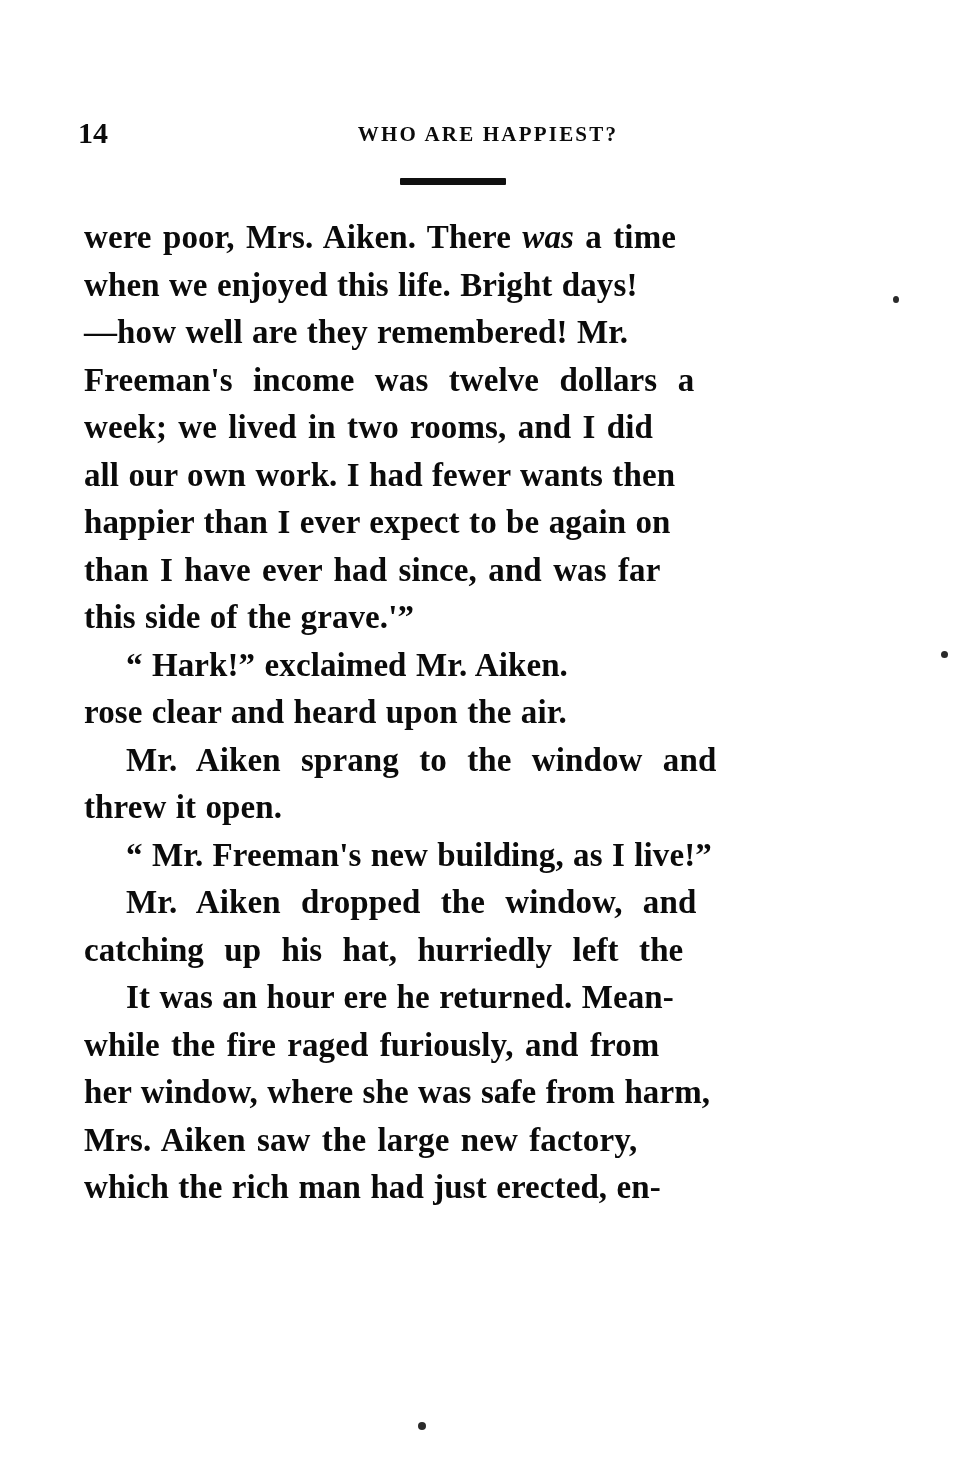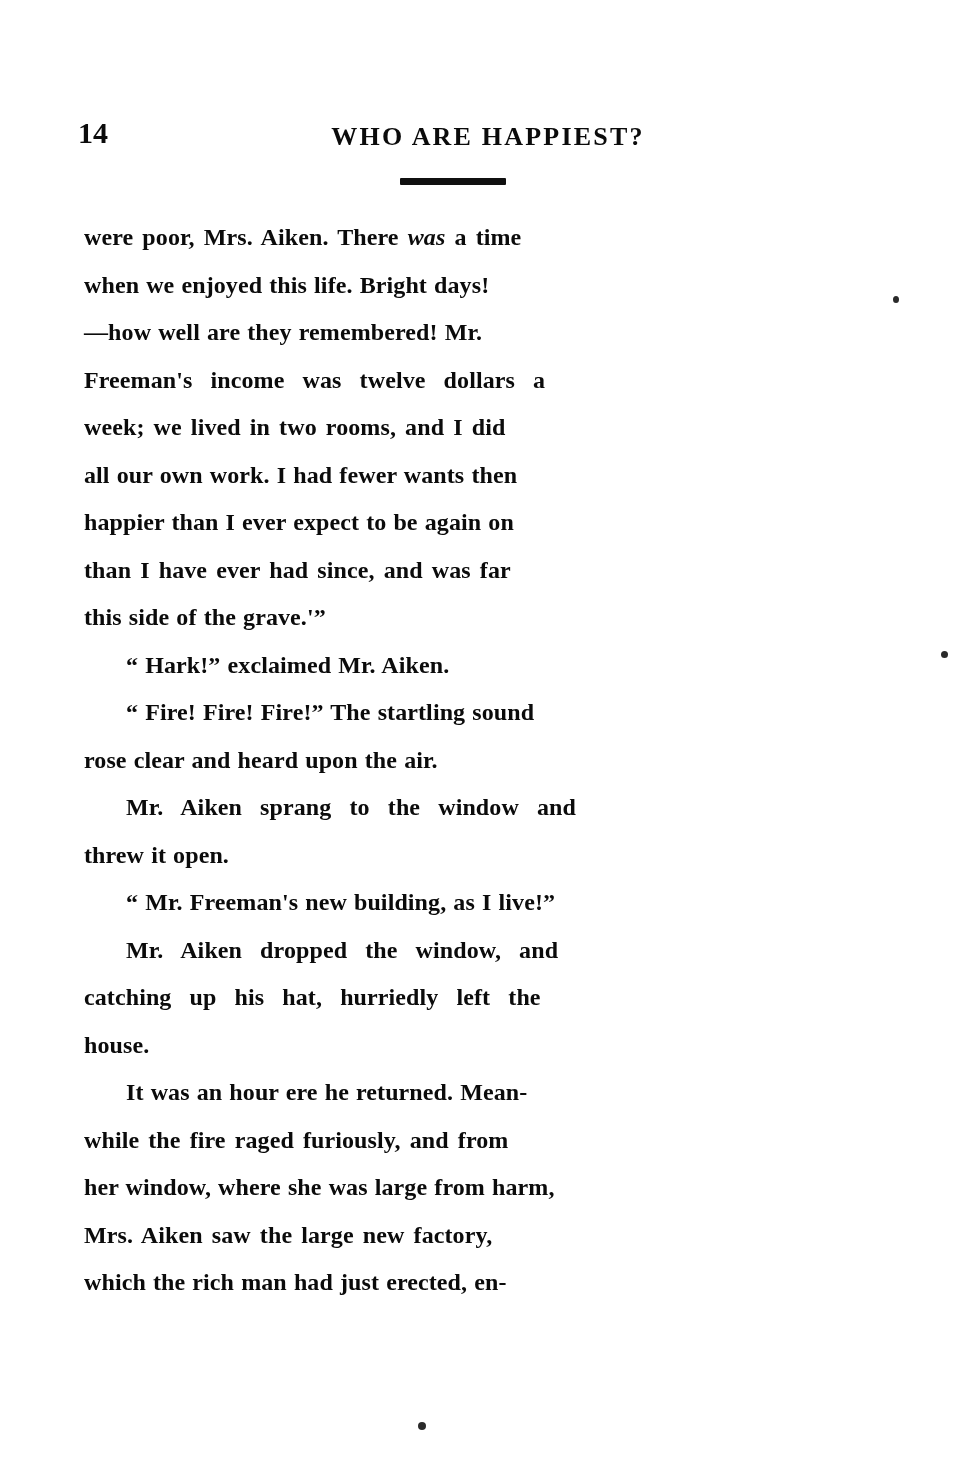--- a/index.html
+++ b/index.html
@@ -39,21 +39,21 @@
     font-weight: bold;
     letter-spacing: 0px;
     font-family: "Liberation Serif", "DejaVu Serif", serif;
   }
   .running-head {
     position: absolute;
     left: 140px;
     top: 10px;
     width: 540px;
     text-align: center;
-    font-size: 26px;
+    font-size: 21px;
     font-weight: bold;
     letter-spacing: 2.2px;
     font-variant: small-caps;
     text-transform: uppercase;
     font-family: "Liberation Serif", "DejaVu Serif", serif;
   }
 
   .rule {
     position: absolute;
     left: 400px;
@@ -67,21 +67,21 @@
   
   .body-text {
     position: absolute;
     left: 84px;
     top: 214px;
     width: 752px;
   }
   .ln {
     display: block;
     white-space: nowrap;
-    font-size: 24px;
+    font-size: 33px;
     line-height: 47.5px;
     font-weight: bold;
     font-family: "Liberation Serif", "DejaVu Serif", serif;
     letter-spacing: 0.1px;
   }
   .ln.j2 { word-spacing: 3px; }
   .ln.j3 { word-spacing: 12px; }
   .ln.j4 { word-spacing: 1px; }
   .ln.indent { padding-left: 42px; }
   .ln .ital { font-style: italic; font-weight: bold; }
@@ -112,31 +112,29 @@
     <span class="ln j2"><span>were poor, Mrs. Aiken.    There </span><span class="ital">was</span><span> a time</span></span>
     <span class="ln j4">when we enjoyed this life.    Bright days!</span>
     <span class="ln j4">—how well are they remembered!    Mr.</span>
     <span class="ln j3">Freeman's income was twelve dollars a</span>
     <span class="ln j2">week; we lived in two rooms, and I did</span>
     <span class="ln j4">all our own work.  I had fewer wants then</span>
     <span class="ln j4">happier than I ever expect to be again on</span>
     <span class="ln j2">than I have ever had since, and was far</span>
     <span class="ln j4">this side of the grave.'”</span>
     <span class="ln indent j4">“ Hark!” exclaimed Mr. Aiken.</span>
-    <span class="ln indent j4">“ Fire! Fire! Fire!”  The startling sound</span>
     <span class="ln j4">rose clear and heard upon the air.</span>
     <span class="ln indent j3">Mr. Aiken sprang to the window and</span>
     <span class="ln j4">threw it open.</span>
     <span class="ln indent j4">“ Mr. Freeman's new building, as I live!”</span>
     <span class="ln indent j3">Mr. Aiken dropped the window, and</span>
     <span class="ln j3">catching up his hat, hurriedly left the</span>
-    <span class="ln j4">house.</span>
     <span class="ln indent j4">It was an hour ere he returned.   Mean-</span>
     <span class="ln j2">while the fire raged furiously, and from</span>
-    <span class="ln j4">her window, where she was large from harm,</span>
+    <span class="ln j4">her window, where she was safe from harm,</span>
     <span class="ln j2">Mrs. Aiken saw the large new factory,</span>
     <span class="ln j4">which the rich man had just erected, en-</span>
   </div>
 
   <div class="speck s1"></div>
   <div class="speck s2"></div>
   <div class="speck s3"></div>
 
 </div>
 

